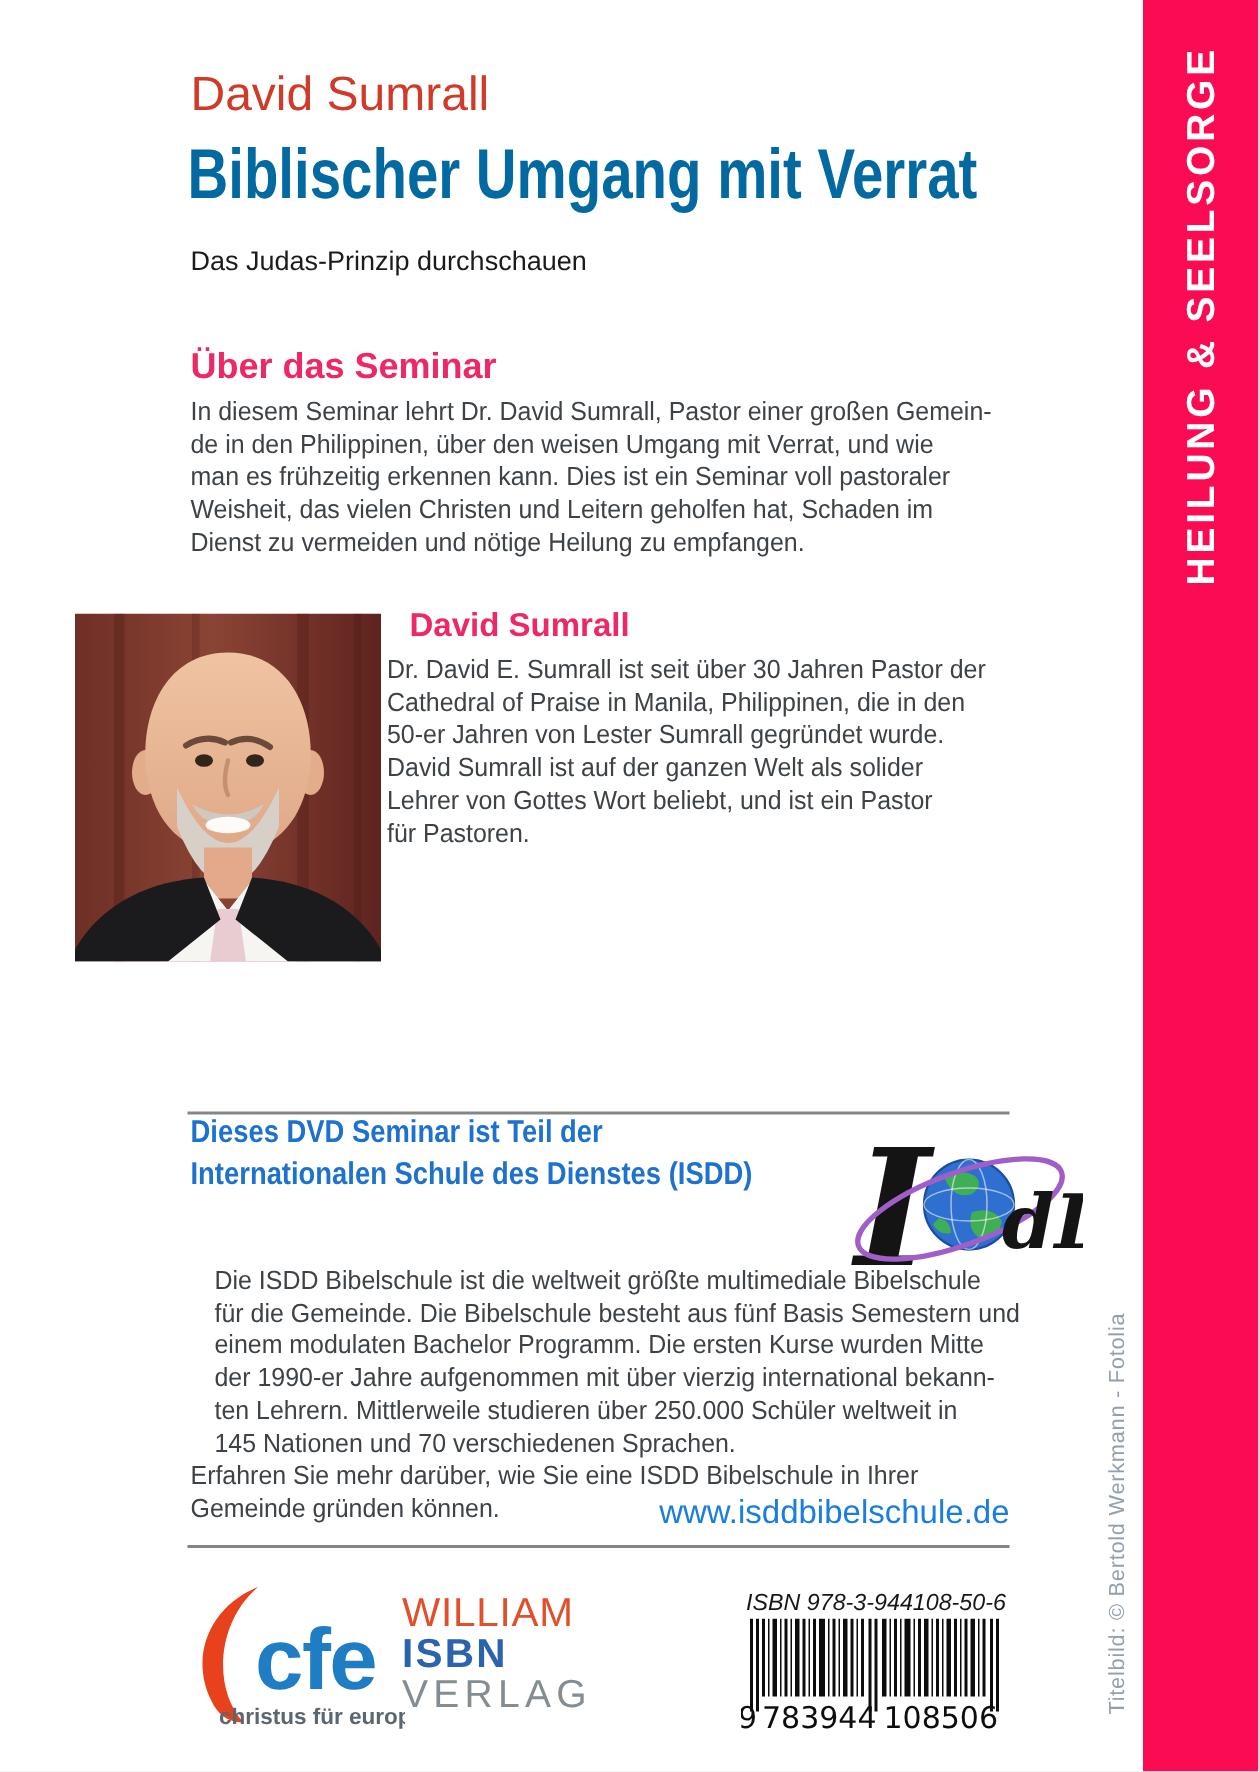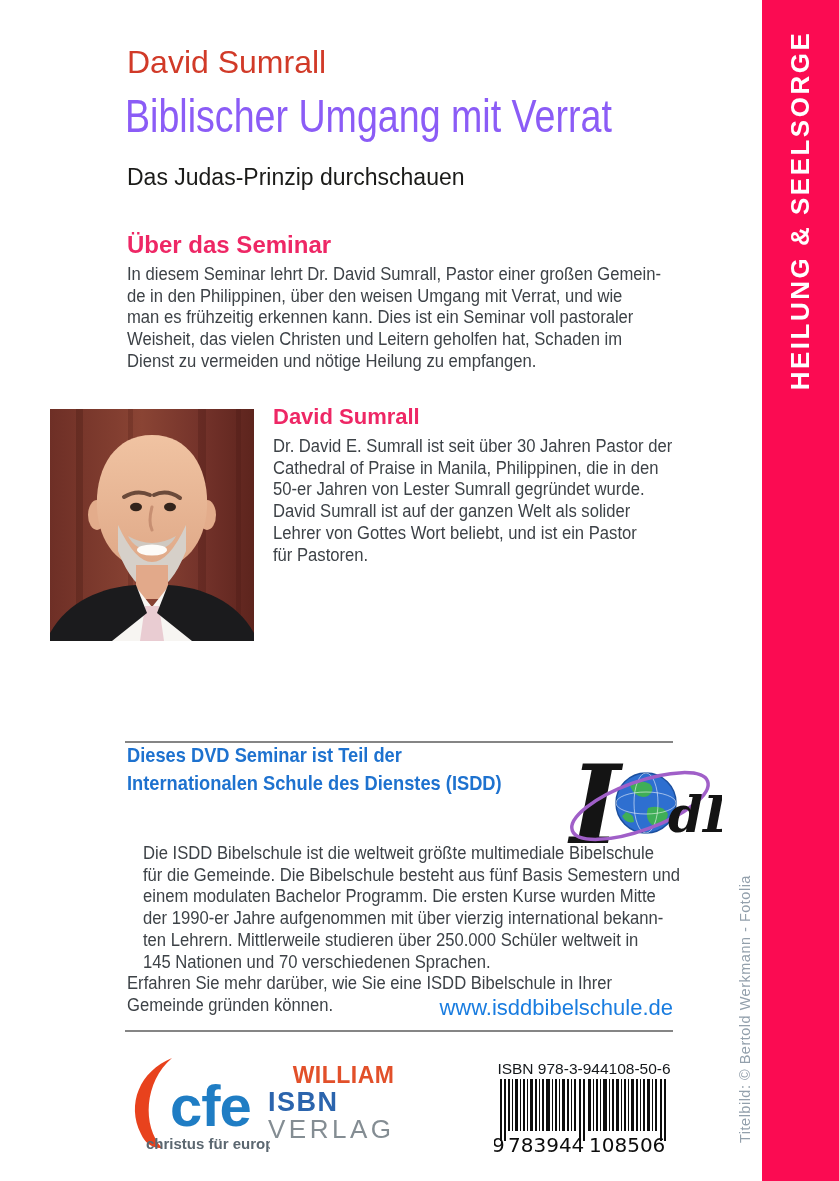--- a/index.html
+++ b/index.html
@@ -9,30 +9,30 @@
     margin:0 auto;
   }
   .abs{position:absolute;}
   .cond80{transform:scaleX(.80);transform-origin:0 0;display:inline-block;}
   .cond87{transform:scaleX(.87);transform-origin:0 0;display:inline-block;}
   .cond95{transform:scaleX(.95);transform-origin:0 0;display:inline-block;}
   .pre{white-space:pre;}
 
   
   .author{left:127px;top:44px;font-size:32px;color:#d13a28;}
-  .title{left:125px;top:90px;font-size:47px;font-weight:normal;color:#8b5cf6;line-height:1.1;}
-  .subtitle{left:127px;top:164px;font-size:23px;color:#1b1b19;}
+  .title{left:125px;top:90px;font-size:47px;font-weight:bold;color:#0369a1;line-height:1.1;}
+  .subtitle{left:127px;top:164px;font-size:18px;color:#1b1b19;}
 
   
   .bodytxt{font-size:17.5px;line-height:21.7px;color:#3d4247;}
   .pinkhead{font-weight:bold;color:#ee2765;text-align:right;}
   .about-head{left:127px;top:231px;font-size:24px;}
   .about-body{left:127px;top:264px;}
   .bio-head{left:273px;top:404px;font-size:22px;}
-  .bio-body{left:273px;top:436px;}
+  .bio-body{left:258px;top:436px;}
 
   
   .photo{left:50px;top:409px;width:204px;height:232px;}
 
   
   .divider{left:125px;width:548px;height:2px;background:#858585;}
   .div1{top:741px;} .div2{top:1030px;}
 
   
   .isdd-head{left:127px;top:741px;font-size:21px;font-weight:bold;color:#1e72cf;line-height:27.5px;}
@@ -40,26 +40,26 @@
   .isdd-body{left:143px;top:843px;}
   .isdd-cta{left:127px;top:973px;}
   .website{left:372px;top:995px;width:301px;text-align:right;font-size:22px;font-weight:normal;color:#1a7de0;}
 
   .order-no{left:472px;top:1036px;width:201px;text-align:right;font-size:19px;color:#3b4045;}
 
   
   .cfe{left:120px;top:1058px;}
   .wcv{left:268px;top:1062px;line-height:27px;}
   .wcv div{white-space:nowrap;}
-  .wcv-1{font-size:23px;font-weight:bold;color:#e2502a;letter-spacing:.5px;text-align:right;}
+  .wcv-1{font-size:27px;font-weight:normal;color:#e2502a;letter-spacing:.5px;}
   .wcv-2{font-size:27px;font-weight:bold;color:#2b64ad;letter-spacing:1.5px;}
   .wcv-3{font-size:26px;color:#848d93;letter-spacing:3.5px;}
 
   .barcode-wrap{left:494px;top:1060px;width:180px;}
-  .isbn-label{width:180px;text-align:center;font-size:15.5px;color:#15181b;margin-bottom:1px;white-space:nowrap;}
+  .isbn-label{width:180px;text-align:center;font-size:15.5px;color:#15181b;margin-bottom:1px;white-space:nowrap;font-style:italic;}
   .barcode-digits{font-family:"DejaVu Sans", sans-serif;}
 
   
   .band{left:762px;top:0;width:77px;height:1181px;}
   .band-label-box{left:762px;top:0;width:77px;height:420px;display:flex;align-items:center;justify-content:center;}
   .band-label{transform:rotate(-90deg);white-space:nowrap;color:#ffffff;font-weight:bold;font-size:26px;letter-spacing:2.5px;}
 
   .credit{left:737px;top:1143px;transform:rotate(-90deg);transform-origin:0 0;white-space:nowrap;font-size:14.5px;color:#93a0ac;letter-spacing:.5px;}
 </style>
 </head>

